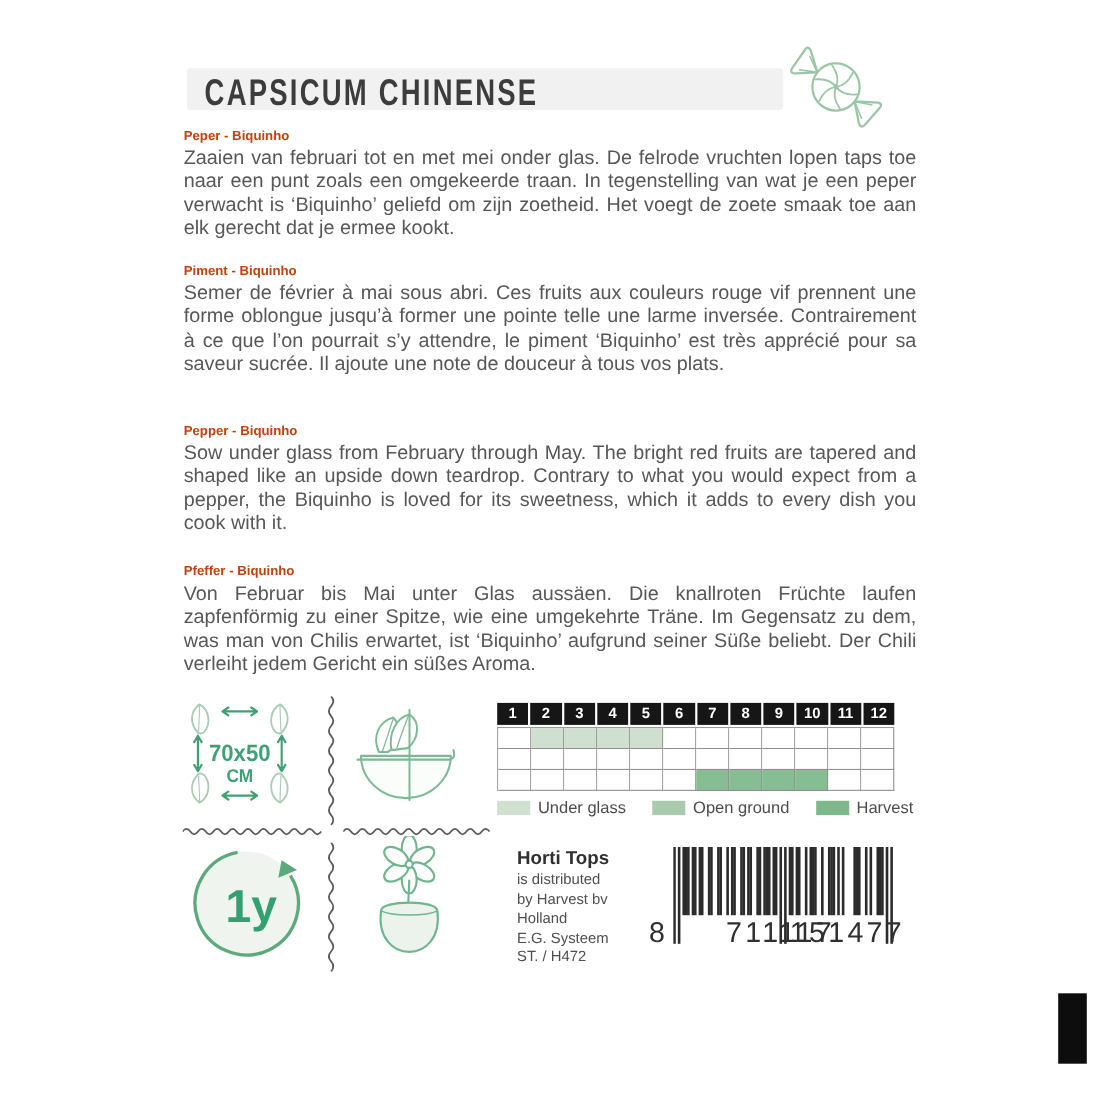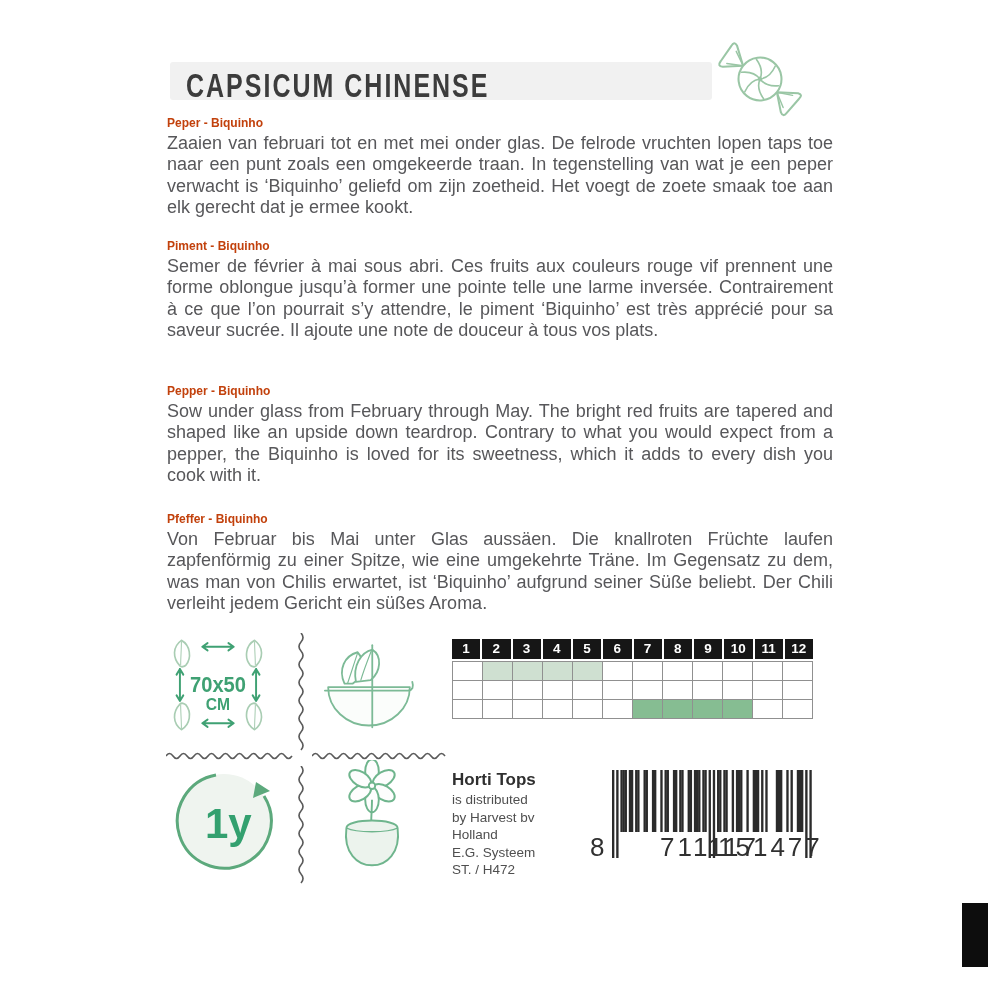--- a/index.html
+++ b/index.html
@@ -25,21 +25,21 @@
             grid-template-columns:repeat(12,1fr);border-left:1px solid #909090;border-top:1px solid #909090;box-sizing:border-box;}
   .cal-c{height:18px;border-right:1px solid #909090;border-bottom:1px solid #909090;background:#fff;}
   .legend{position:absolute;left:452px;top:726px;display:flex;align-items:center;font-size:15px;color:#4c4c4c;}
   .leg-item{display:flex;align-items:center;margin-right:24px;}
   .sw{display:inline-block;width:30px;height:13px;margin-right:7px;}
 
   
   .abs{position:absolute;}
 
   
-  .dist{position:absolute;left:452px;top:770px;color:#4f4f4f;font-size:13.5px;line-height:17.5px;}
+  .dist{position:absolute;left:470px;top:770px;color:#4f4f4f;font-size:13.5px;line-height:17.5px;}
   .dist .nm{font-size:17px;font-weight:bold;color:#2f2f2f;line-height:20px;margin-bottom:1px;}
   .barcode{position:absolute;left:612px;top:770px;width:200px;height:105px;}
   .bc-digit{position:absolute;top:62px;font-size:26px;color:#303030;letter-spacing:3px;white-space:nowrap;}
   .bc-first{left:-22px;letter-spacing:0;}
   .bc-left{left:8px;width:90px;text-align:center;padding-left:40px;}
   .bc-right{left:106px;width:90px;text-align:center;}
 
   .print-mark{position:absolute;left:962px;top:903px;width:26px;height:64px;background:#0d0d0d;}
 </style>
 </head>
@@ -198,20 +198,34 @@
       <div class="cal-c"></div>
       <div class="cal-c"></div>
       <div class="cal-c"></div>
       <div class="cal-c"></div>
       <div class="cal-c" style="background: rgb(134, 189, 146);"></div>
       <div class="cal-c" style="background: rgb(134, 189, 146);"></div>
       <div class="cal-c" style="background: rgb(134, 189, 146);"></div>
       <div class="cal-c" style="background: rgb(134, 189, 146);"></div>
       <div class="cal-c"></div>
       <div class="cal-c"></div>
+    </div>
+  <div class="legend">
+      <div class="leg-item">
+        <span class="sw" style="background: rgb(207, 224, 209);"></span>
+        <span>Under glass</span>
+      </div>
+      <div class="leg-item">
+        <span class="sw" style="background: rgb(169, 202, 172);"></span>
+        <span>Open ground</span>
+      </div>
+      <div class="leg-item">
+        <span class="sw" style="background: rgb(124, 184, 138);"></span>
+        <span>Harvest</span>
+      </div>
     </div>
 
   <div class="dist">
     <div class="nm">Horti Tops</div>
     <div>is distributed</div>
     <div>by Harvest bv</div>
     <div>Holland</div>
     <div>E.G. Systeem</div>
     <div>ST. / H472</div>
   </div>

